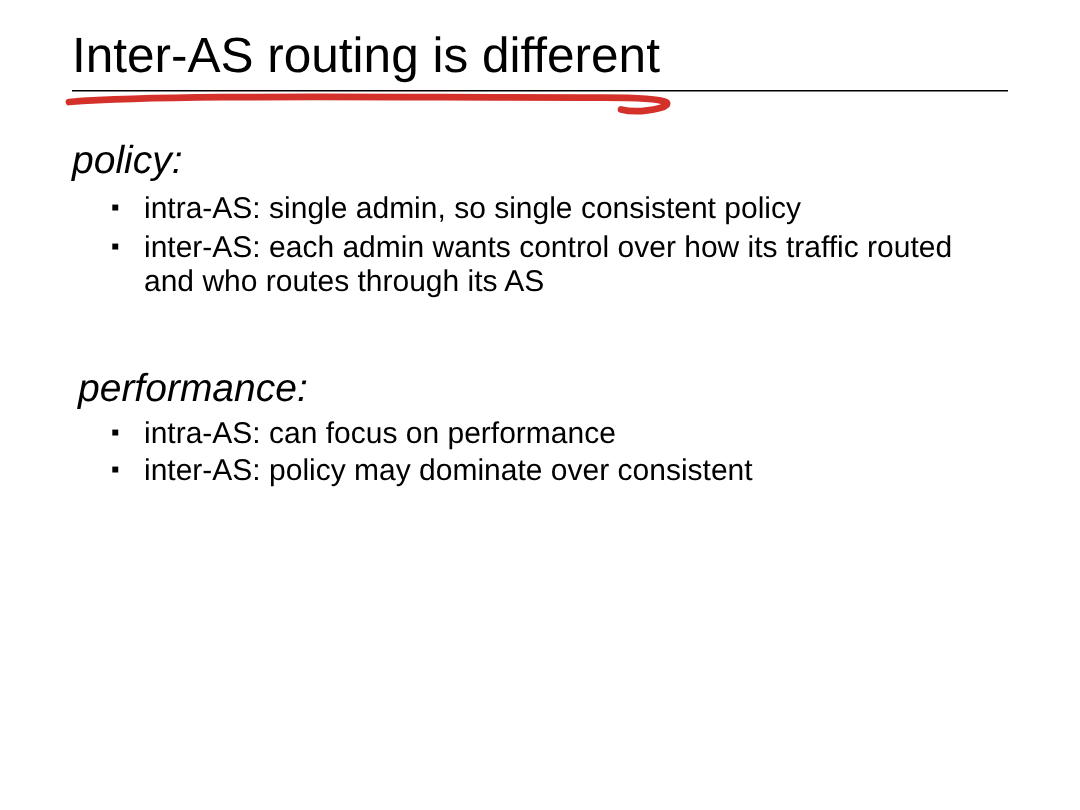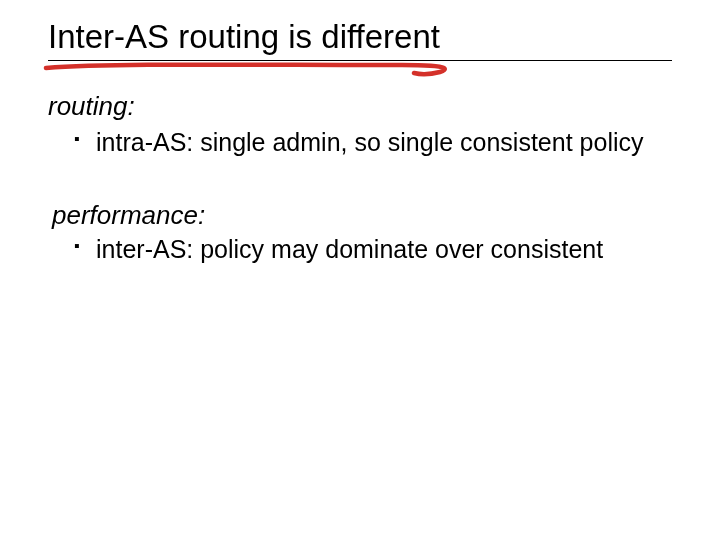--- a/index.html
+++ b/index.html
@@ -44,21 +44,21 @@
   .section-heading.tight {
     margin: 40px 0 0 4px;
   }
   ul.bullets {
     list-style: none;
     padding: 0 0 0 26px;
     margin: 4px 0 0 0;
   }
   ul.bullets li {
     position: relative;
-    font-size: 25px;
+    font-size: 20px;
     line-height: 1.18;
     padding: 0 10px 2px 22px;
     margin: 0;
   }
   ul.bullets li::before {
     content: "\25AA";
     position: absolute;
     left: 0;
     top: 2px;
     font-size: 16px;
@@ -71,23 +71,25 @@
 <div class="slide">
 
   <h1 class="title">Inter-AS routing is different</h1>
 
   <div class="underline-wrap">
     <svg width="410" height="22" viewBox="0 0 410 22">
       <path d="M4 9 C 70 4, 200 6, 360 6 C 380 6, 398 7, 402 9 C 404 10, 402 12, 398 13 C 390 15, 380 16, 372 14" fill="none" stroke="#d4312a" stroke-width="4.5" stroke-linecap="round" stroke-linejoin="round"></path>
     </svg>
   </div>
 
-  <div class="section-heading">routing:</div>
+  <div class="section-heading">policy:</div>
   <ul class="bullets">
     <li>intra-AS: single admin, so single consistent policy</li>
+    <li>inter-AS: each admin wants control over how its traffic routed and who routes through its AS</li>
   </ul>
 
   <div class="section-heading tight">performance:</div>
   <ul class="bullets">
+    <li>intra-AS: can focus on performance</li>
     <li>inter-AS: policy may dominate over consistent</li>
   </ul>
 
 </div>
 
 </body></html>

